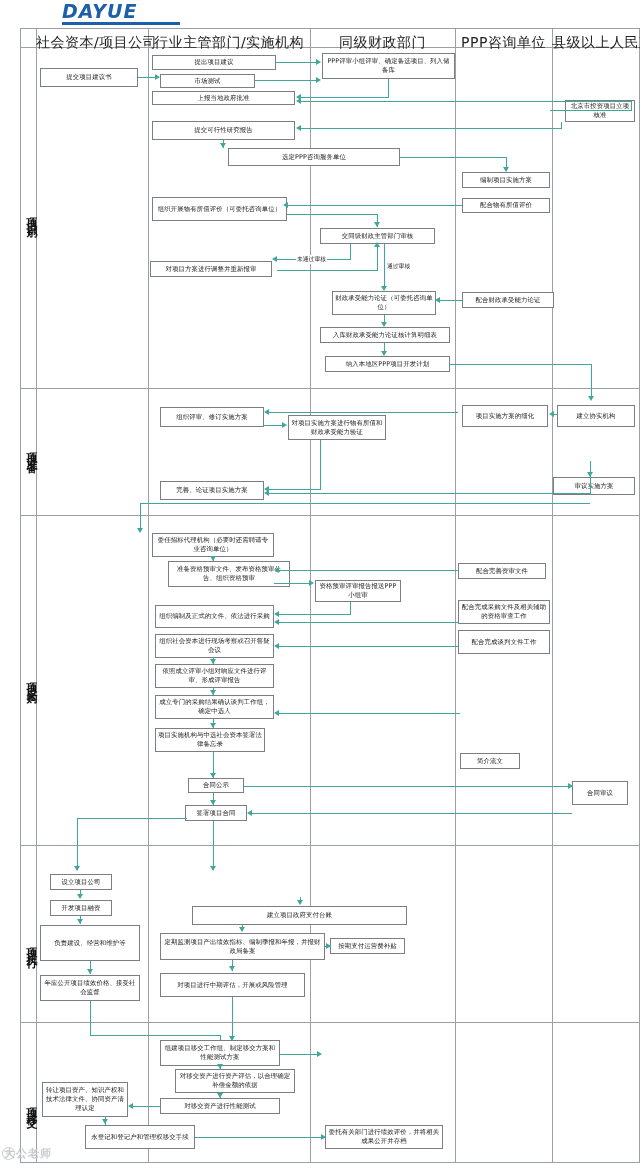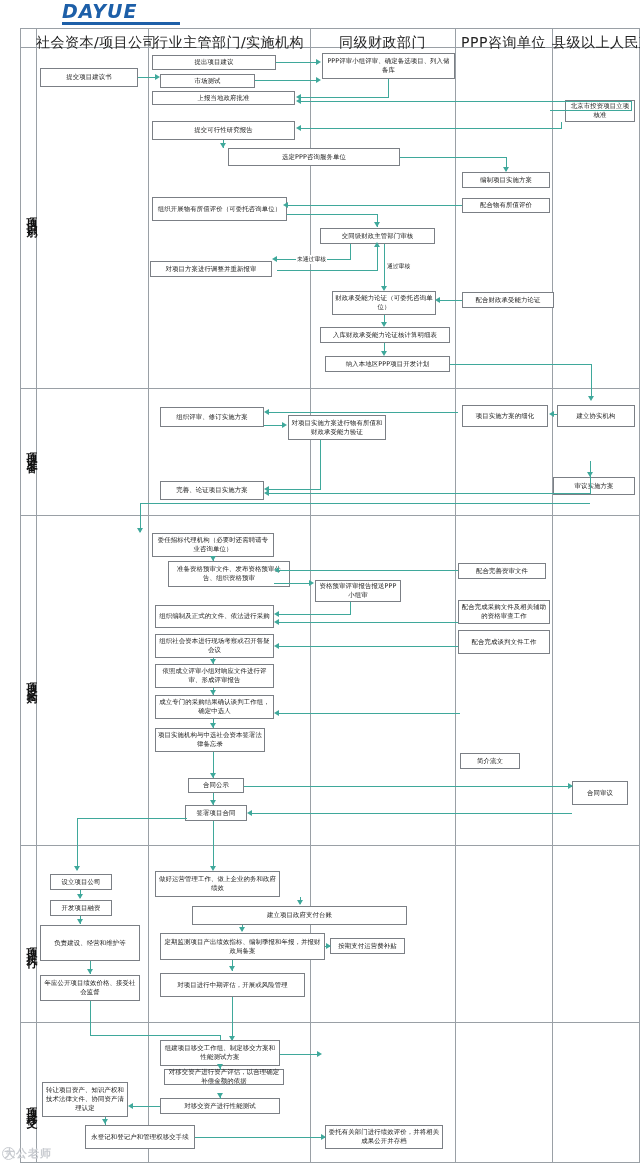--- a/index.html
+++ b/index.html
@@ -220,21 +220,20 @@
   <div class="ln lnh" style="left:77px;top:818px;width:110px;"></div>
   <div class="ln lnv" style="left:77px;top:818px;height:52px;"></div>
   <div class="ar ar-d" style="left:74px;top:866px;"></div>
   <div class="ln lnv" style="left:213px;top:821px;height:48px;"></div>
   <div class="ar ar-d" style="left:210px;top:866px;"></div>
 
   <div class="bx" style="left:50px;top:874px;width:62px;height:16px;">设立项目公司</div>
   <div class="bx" style="left:50px;top:900px;width:62px;height:16px;">开发项目融资</div>
   <div class="bx" style="left:40px;top:925px;width:100px;height:36px;">负责建设、经营和维护等</div>
   <div class="bx" style="left:40px;top:975px;width:100px;height:26px;">年应公开项目绩效价格、接受社会监督</div>
-  <div class="bx" style="left:155px;top:871px;width:125px;height:26px;">做好运营管理工作、做上企业的务和政府绩效</div>
   <div class="bx" style="left:192px;top:906px;width:215px;height:19px;">建立项目政府支付台账</div>
   <div class="bx" style="left:160px;top:933px;width:165px;height:27px;">定期监测项目产出绩效指标、编制季报和年报，并报财政局备案</div>
   <div class="bx" style="left:160px;top:973px;width:145px;height:24px;">对项目进行中期评估，开展或风险管理</div>
   <div class="bx" style="left:330px;top:938px;width:75px;height:16px;">按期支付运营费补贴</div>
 
   <div class="ln lnv" style="left:80px;top:890px;height:8px;"></div>
   <div class="ar ar-d" style="left:77px;top:894px;"></div>
   <div class="ln lnv" style="left:80px;top:916px;height:8px;"></div>
   <div class="ar ar-d" style="left:77px;top:919px;"></div>
   <div class="ln lnv" style="left:90px;top:961px;height:13px;"></div>
@@ -249,21 +248,21 @@
   <div class="ln lnv" style="left:242px;top:925px;height:6px;"></div>
   <div class="ar ar-d" style="left:239px;top:927px;"></div>
   <div class="ln lnh" style="left:325px;top:946px;width:5px;"></div>
   <div class="ar ar-r" style="left:326px;top:943px;"></div>
   <div class="ln lnv" style="left:232px;top:960px;height:11px;"></div>
   <div class="ar ar-d" style="left:229px;top:966px;"></div>
   <div class="ln lnv" style="left:232px;top:997px;height:43px;"></div>
   <div class="ar ar-d" style="left:229px;top:1036px;"></div>
 
   <div class="bx" style="left:160px;top:1040px;width:120px;height:26px;">组建项目移交工作组、制定移交方案和性能测试方案</div>
-  <div class="bx" style="left:164px;top:1069px;width:120px;height:16px;">对移交资产进行资产评估，以合理确定补偿金额的依据</div>
+  <div class="bx" style="left:175px;top:1069px;width:120px;height:24px;">对移交资产进行资产评估，以合理确定补偿金额的依据</div>
   <div class="bx" style="left:160px;top:1098px;width:120px;height:16px;">对移交资产进行性能测试</div>
   <div class="bx" style="left:42px;top:1082px;width:86px;height:35px;">转让项目资产、知识产权和技术法律文件、协同资产清理认定</div>
   <div class="bx" style="left:85px;top:1125px;width:110px;height:24px;">永登记和登记户和管理权移交手续</div>
   <div class="bx" style="left:325px;top:1125px;width:118px;height:24px;">委托有关部门进行绩效评价，并将相关成果公开并存档</div>
 
   <div class="ln lnv" style="left:220px;top:1066px;height:4px;"></div>
   <div class="ar ar-d" style="left:217px;top:1064px;"></div>
   <div class="ln lnv" style="left:220px;top:1095px;height:4px;"></div>
   <div class="ar ar-d" style="left:217px;top:1093px;"></div>
   <div class="ln lnh" style="left:132px;top:1106px;width:28px;"></div>

